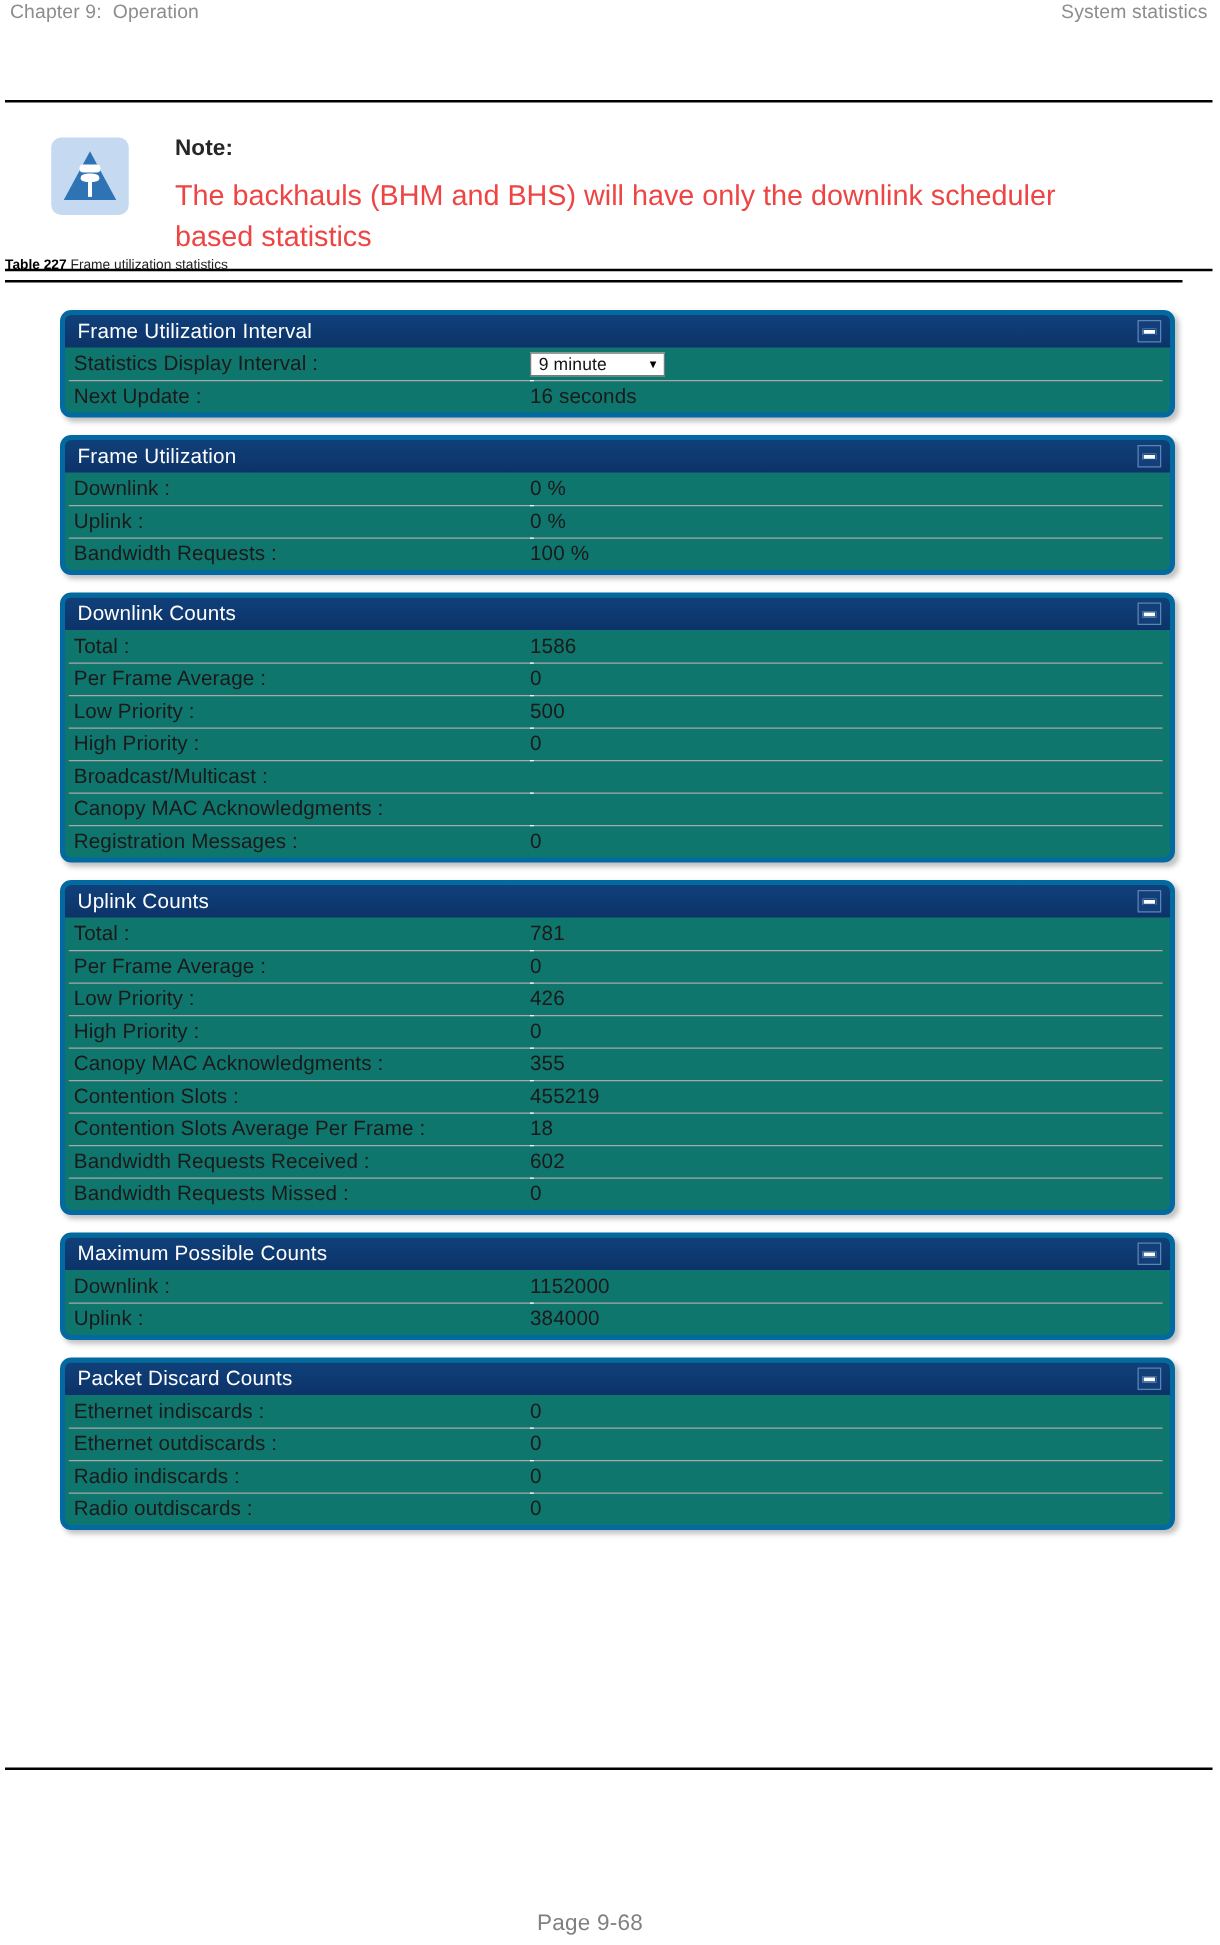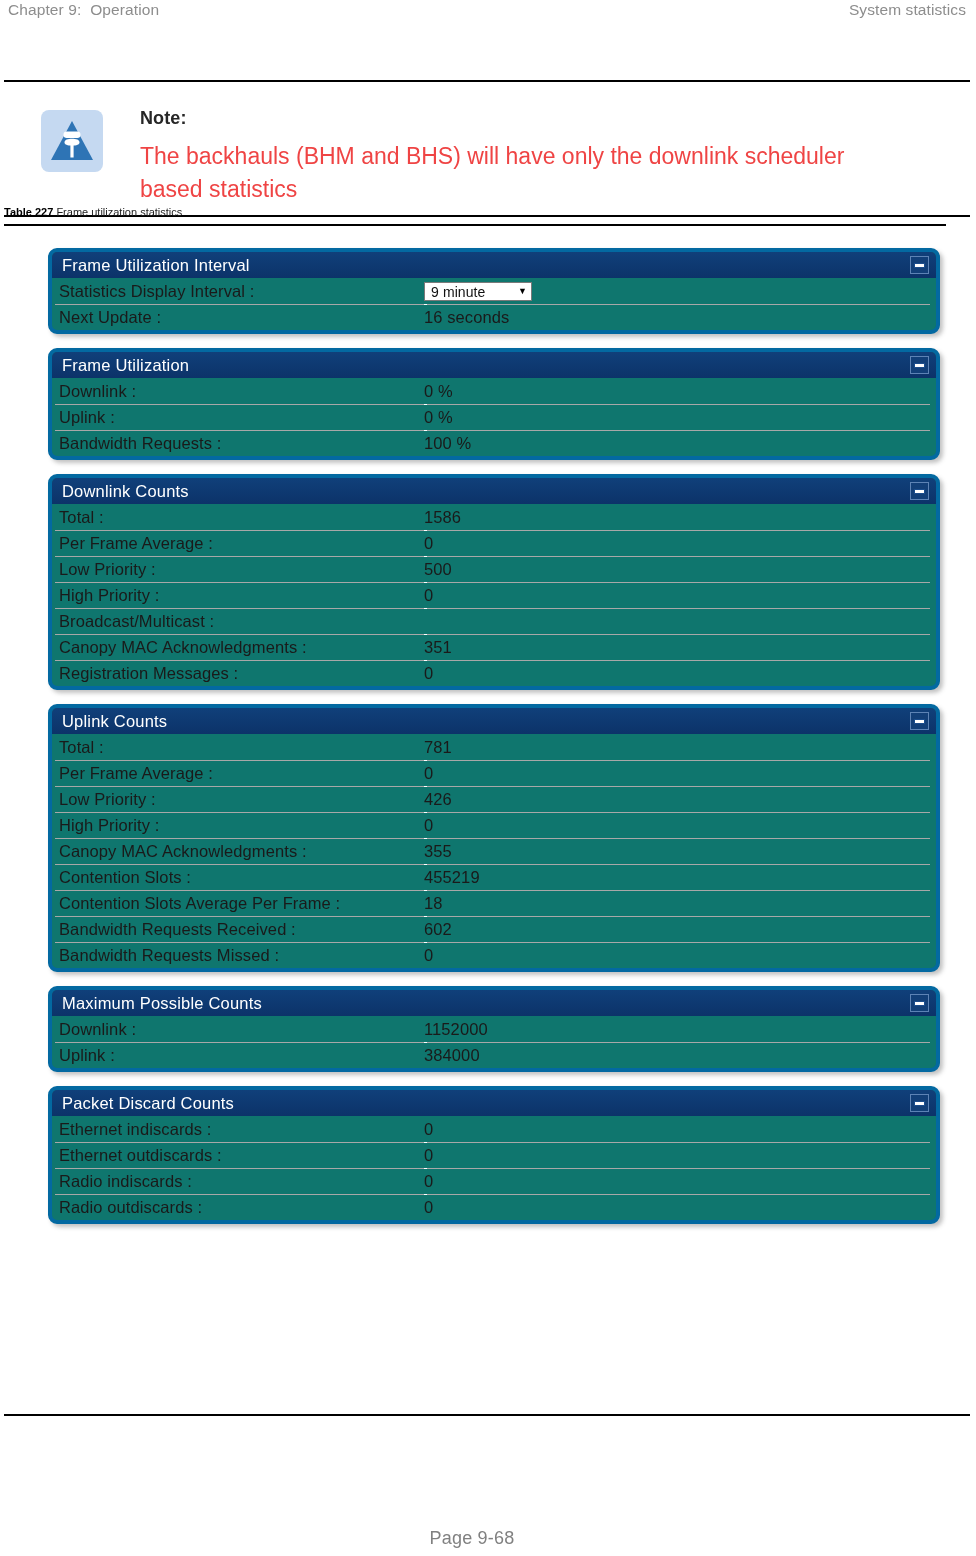--- a/index.html
+++ b/index.html
@@ -314,21 +314,20 @@
         </div>
         <div class="row">
           <div class="label">High Priority :</div>
           <div class="value">0</div>
         </div>
         <div class="row">
           <div class="label">Broadcast/Multicast :</div>
         </div>
         <div class="row">
           <div class="label">Canopy MAC Acknowledgments :</div>
-          <div class="value">351</div>
         </div>
         <div class="row">
           <div class="label">Registration Messages :</div>
           <div class="value">0</div>
         </div>
       </div>
     </div>
     <div class="panel">
       <div class="panel-header"><span>Uplink Counts</span><div class="collapse-btn">
           <span class="bar"></span>

